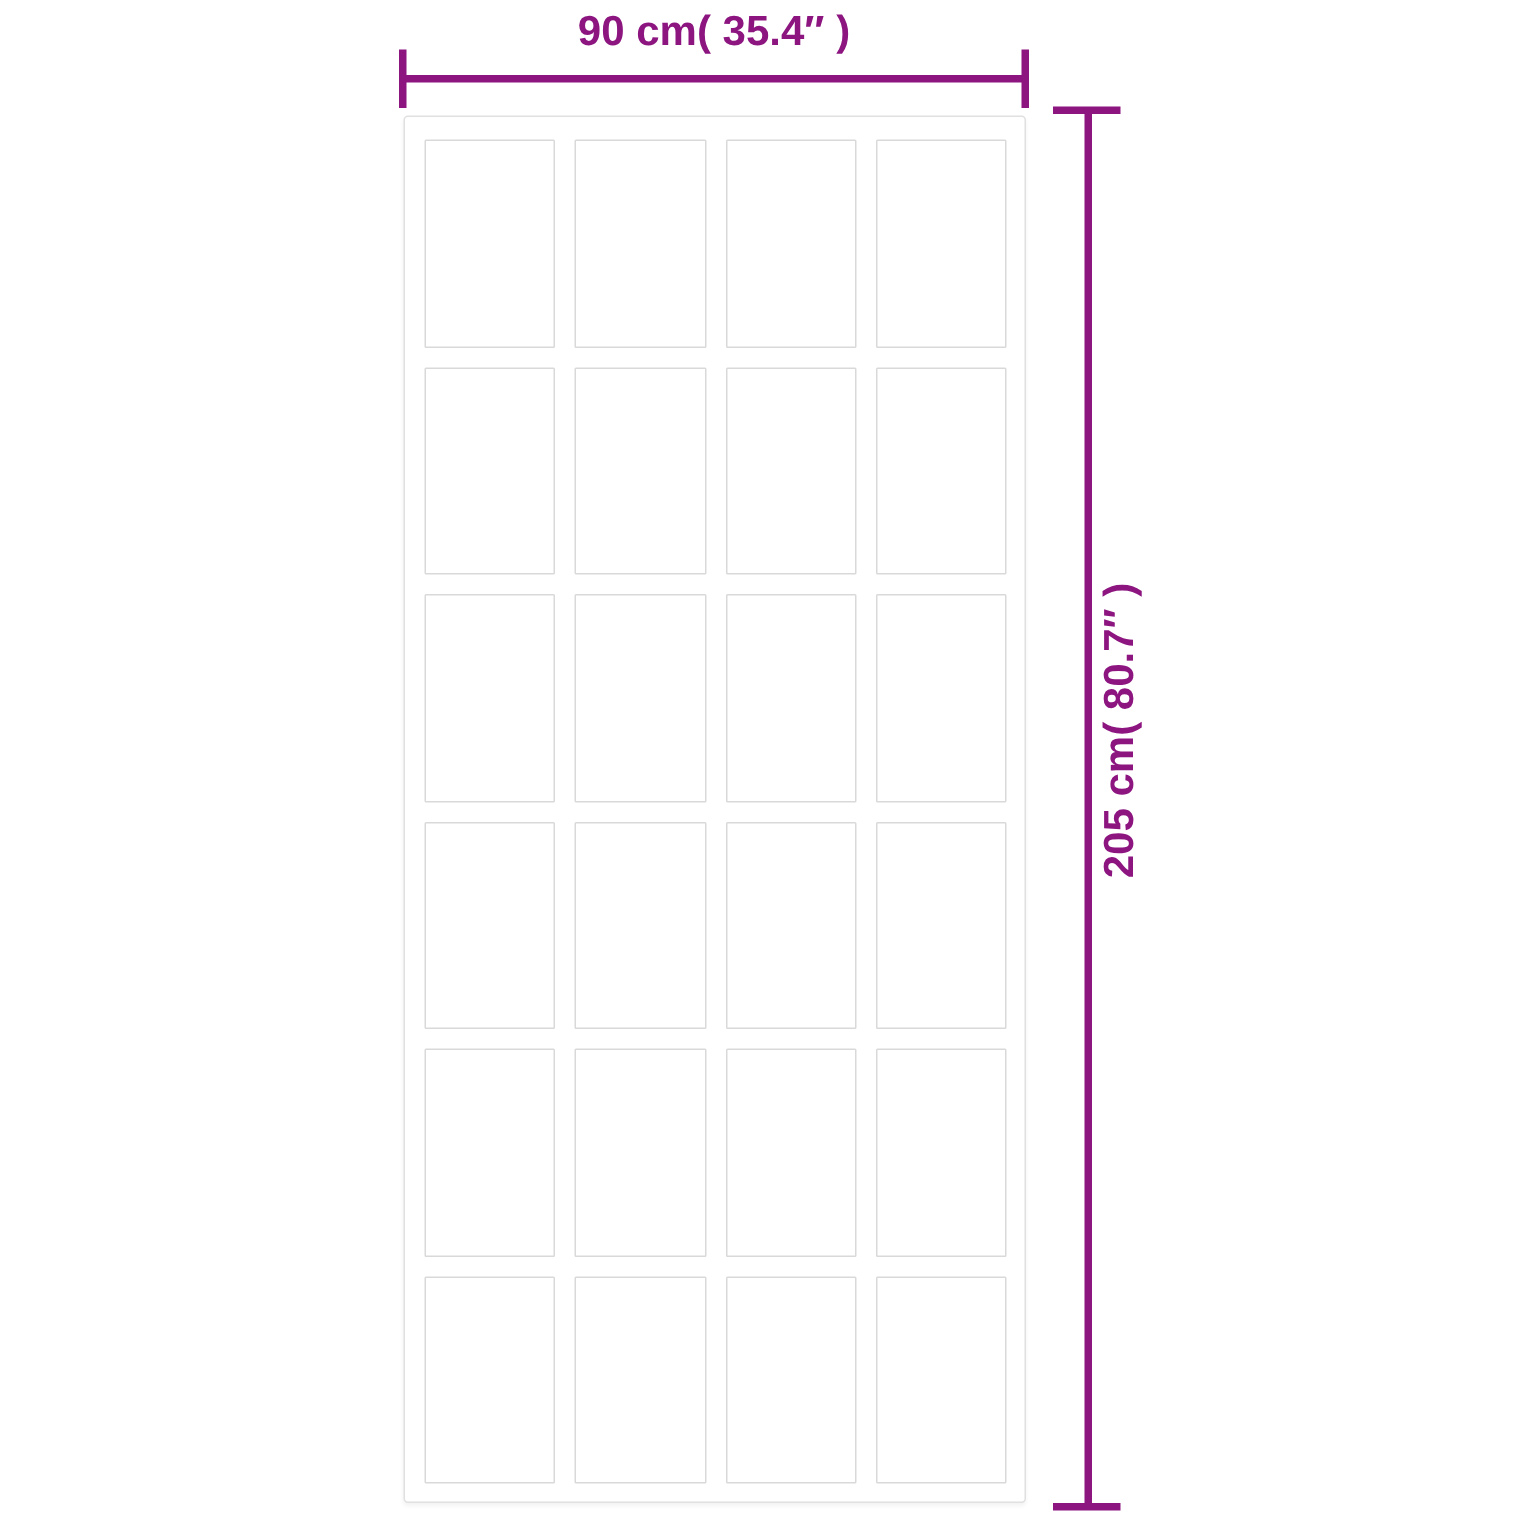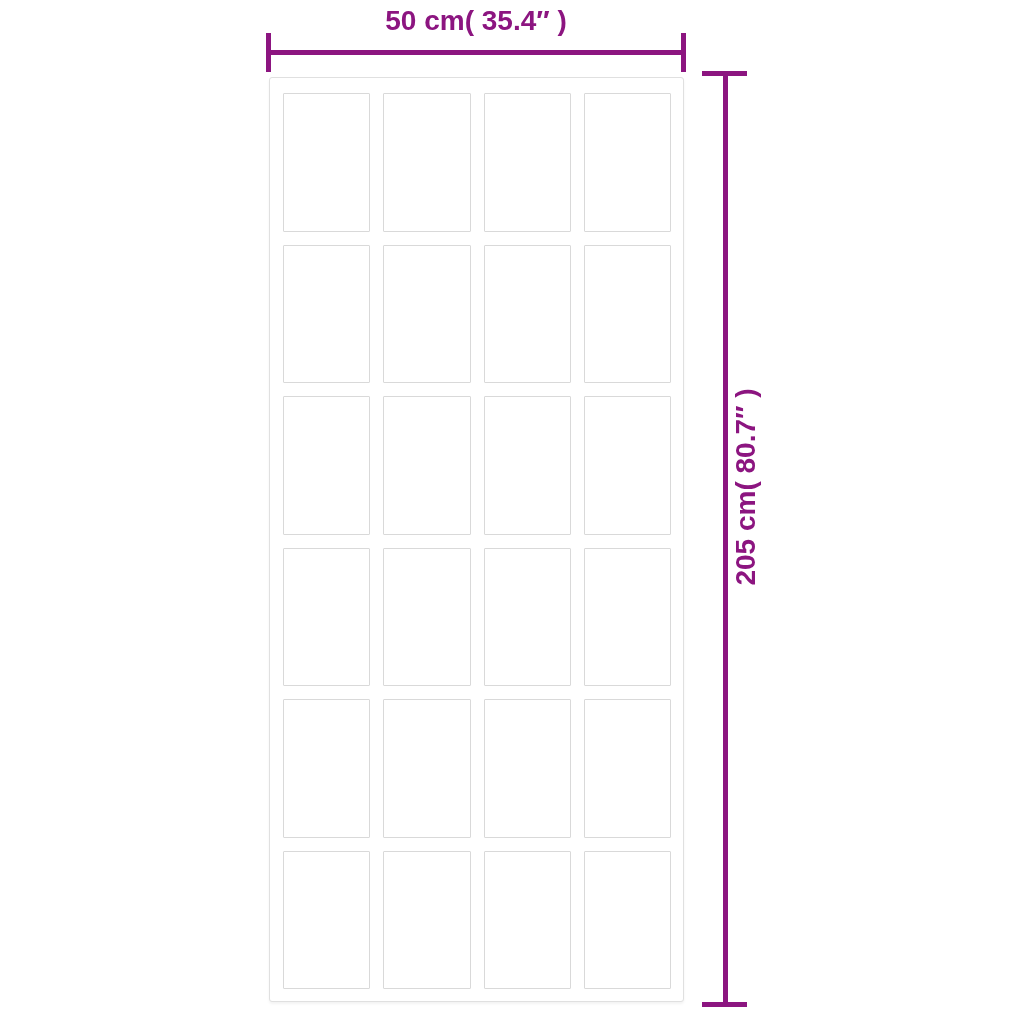--- a/index.html
+++ b/index.html
@@ -52,21 +52,21 @@
   .v-label{
     left:591px;top:469px;width:310px;height:36px;line-height:36px;
     transform:rotate(-90deg);
   }
 </style>
 </head>
 <body>
 
 <div class="stage">
 
-  <div class="dim-label h-label">50 cm( 35.4″ )</div>
+  <div class="dim-label h-label">90 cm( 35.4″ )</div>
   <div class="dim h-cap-left"></div>
   <div class="dim h-line"></div>
   <div class="dim h-cap-right"></div>
 
   <div class="door">
     <div class="panel-grid">
         <div class="panel"></div>
         <div class="panel"></div>
         <div class="panel"></div>
         <div class="panel"></div>

